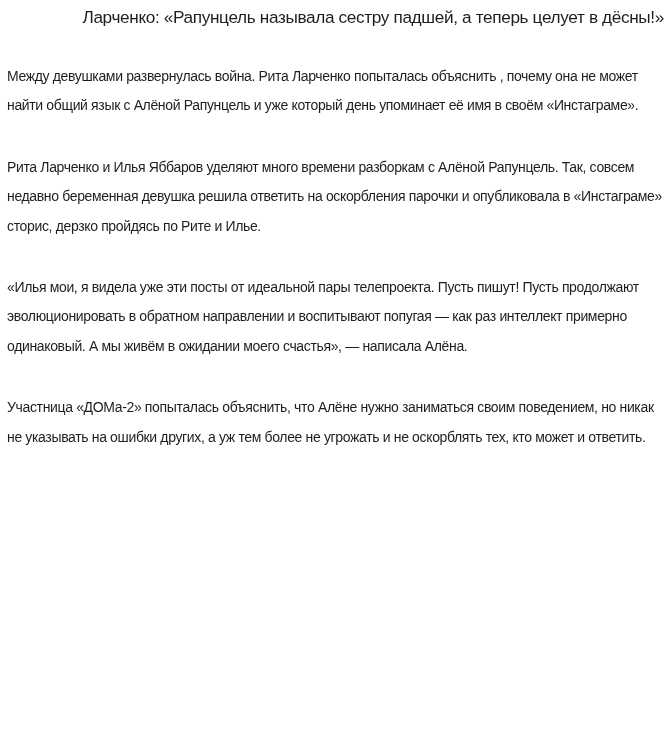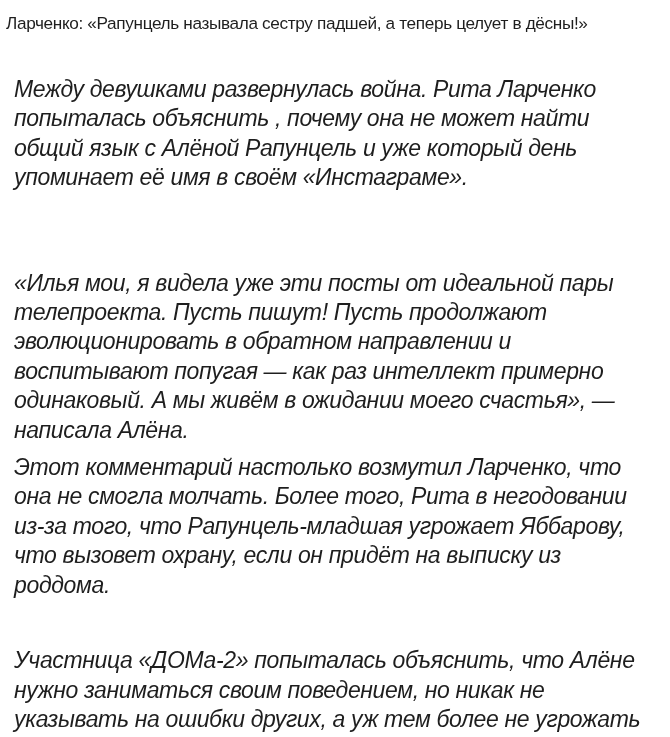--- a/index.html
+++ b/index.html
@@ -22,40 +22,39 @@
     }
     .title {
       font-size: 17.2px;
       line-height: 29px;
       margin: 0;
       padding-top: 1px;
       font-weight: normal;
       letter-spacing: -0.35px;
     }
     .para {
-      font-size: 23px;
+      font-size: 14px;
       line-height: 29.4px;
-      margin: 8px;
+      margin: 1px;
       letter-spacing: -0.35px;
-      font-style: italic;
     }
     .gap { height: 29px; }
     .gap-lg { height: 30px; }
   </style>
 </head>
 <body>
 
 <div class="article">
-  <p class="title" style="margin-top:8px;">Ларченко: «Рапунцель называла сестру падшей, а теперь целует в дёсны!»</p>
+  <p class="title" style="margin-top:2px;text-align:right;">Ларченко: «Рапунцель называла сестру падшей, а теперь целует в дёсны!»</p>
   <div class="gap"></div>
 
   <p class="para">Между девушками развернулась война. Рита Ларченко попыталась объяснить , почему она не может найти общий язык с Алёной Рапунцель и уже который день упоминает её имя в своём «Инстаграме».</p>
   <div class="gap-lg"></div>
 
+  <p class="para">Рита Ларченко и Илья Яббаров уделяют много времени разборкам с Алёной Рапунцель. Так, совсем недавно беременная девушка решила ответить на оскорбления парочки и опубликовала в «Инстаграме» сторис, дерзко пройдясь по Рите и Илье.</p>
   <div class="gap-lg"></div>
 
   <p class="para">«Илья мои, я видела уже эти посты от идеальной пары телепроекта. Пусть пишут! Пусть продолжают эволюционировать в обратном направлении и воспитывают попугая — как раз интеллект примерно одинаковый. А мы живём в ожидании моего счастья», — написала Алёна.</p>
-  <p class="para">Этот комментарий настолько возмутил Ларченко, что она не смогла молчать. Более того, Рита в негодовании из-за того, что Рапунцель-младшая угрожает Яббарову, что вызовет охрану, если он придёт на выписку из роддома.</p>
   <div class="gap-lg"></div>
 
   <p class="para">Участница «ДОМа-2» попыталась объяснить, что Алёне нужно заниматься своим поведением, но никак не указывать на ошибки других, а уж тем более не угрожать и не оскорблять тех, кто может и ответить.</p>
 
 </div>
 
 </body></html>

